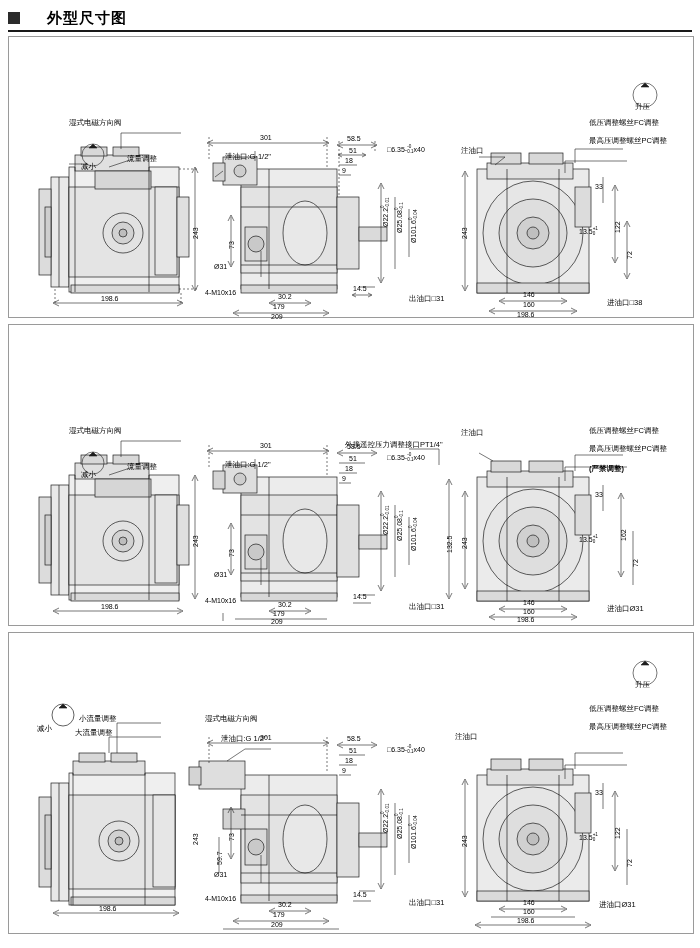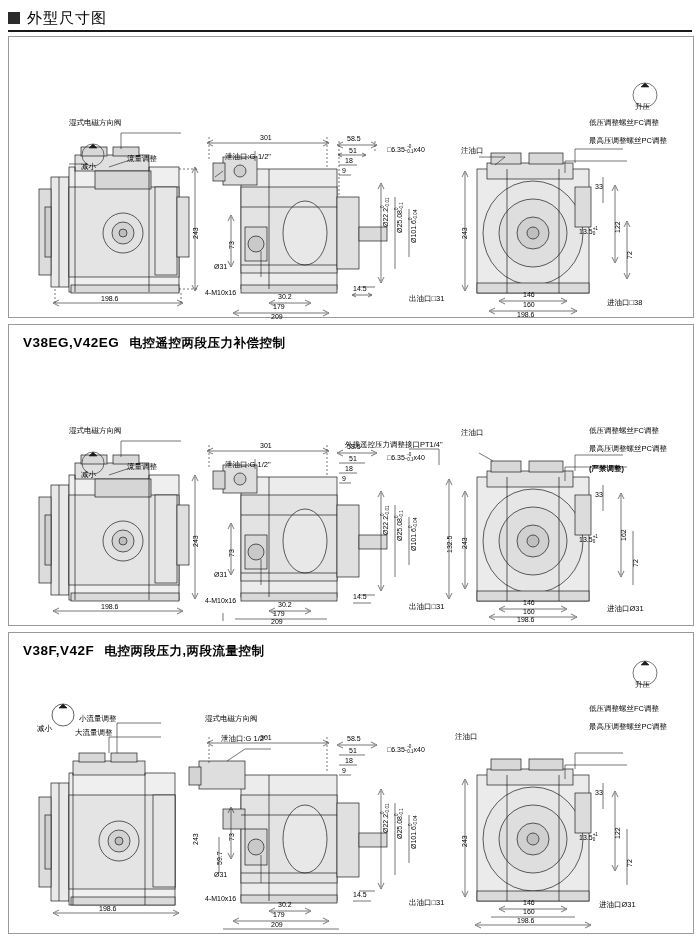--- a/index.html
+++ b/index.html
@@ -10,21 +10,21 @@
     -webkit-font-smoothing:none;
   }
   .page{position:relative;width:700px;height:948px;overflow:hidden;}
 
   
   .page-header{
     position:absolute;left:8px;top:6px;width:684px;height:24px;
     display:flex;align-items:center;
   }
   .hdr-mark{width:12px;height:12px;background:#2b2b2b;margin-right:7px;}
-  .hdr-title{font-size:15px;font-weight:normal;letter-spacing:1px;}
+  .hdr-title{font-size:15px;font-weight:bold;letter-spacing:1px;margin-left:20px;}
   .hdr-rule{position:absolute;left:8px;top:30px;width:684px;height:2px;background:#1a1a1a;}
 
   
   .panel{
     position:absolute;left:8px;width:684px;
     border:1px solid #9a9a9a;background:#fff;
   }
   #panel0{top:36px;height:280px;}
   #panel1{top:324px;height:300px;}
   #panel2{top:632px;height:300px;}
@@ -262,24 +262,20 @@
     <div class="lbl dim" style="left:264px;top:266px;">179</div>
     <div class="lbl dim" style="left:262px;top:276px;">209</div>
     <div class="lbl dim" style="left:344px;top:248px;">14.5</div>
     <div class="lbl dim" style="left:92px;top:258px;">198.6</div>
     <div class="lbl dim" style="left:514px;top:254px;">146</div>
     <div class="lbl dim" style="left:514px;top:264px;">160</div>
     <div class="lbl dim" style="left:508px;top:274px;">198.6</div>
   </div>
 
   <div class="panel" id="panel1">
-    <div class="panel-title">
-      <span class="code">V38EG,V42EG</span>
-      <span class="desc">电控遥控两段压力补偿控制</span>
-    </div>
 
     <div class="canvas">
       <svg width="684" height="300" viewBox="0 0 684 300">
         <g stroke="#1d1d1d" fill="none" stroke-width="0.7">
 
           <g>
             <rect x="42" y="160" width="18" height="110" fill="#e9e9e9"></rect>
             <rect x="60" y="150" width="110" height="125" fill="#efefef"></rect>
             <rect x="60" y="170" width="110" height="90" fill="#e4e4e4"></rect>
             <rect x="30" y="172" width="12" height="86" fill="#dcdcdc"></rect>
@@ -441,24 +437,20 @@
     <div class="lbl dim" style="left:264px;top:285px;">179</div>
     <div class="lbl dim" style="left:262px;top:293px;">209</div>
     <div class="lbl dim" style="left:344px;top:268px;">14.5</div>
     <div class="lbl dim" style="left:92px;top:278px;">198.6</div>
     <div class="lbl dim" style="left:514px;top:274px;">146</div>
     <div class="lbl dim" style="left:514px;top:283px;">160</div>
     <div class="lbl dim" style="left:508px;top:291px;">198.6</div>
   </div>
 
   <div class="panel" id="panel2">
-    <div class="panel-title">
-      <span class="code">V38F,V42F</span>
-      <span class="desc">电控两段压力,两段流量控制</span>
-    </div>
 
     <div class="canvas">
       <svg width="684" height="300" viewBox="0 0 684 300">
         <g stroke="#1d1d1d" fill="none" stroke-width="0.7">
 
           <g>
             <rect x="42" y="150" width="18" height="118" fill="#e9e9e9"></rect>
             <rect x="60" y="140" width="106" height="132" fill="#efefef"></rect>
             <rect x="60" y="162" width="106" height="94" fill="#e4e4e4"></rect>
             <rect x="30" y="164" width="12" height="90" fill="#dcdcdc"></rect>

